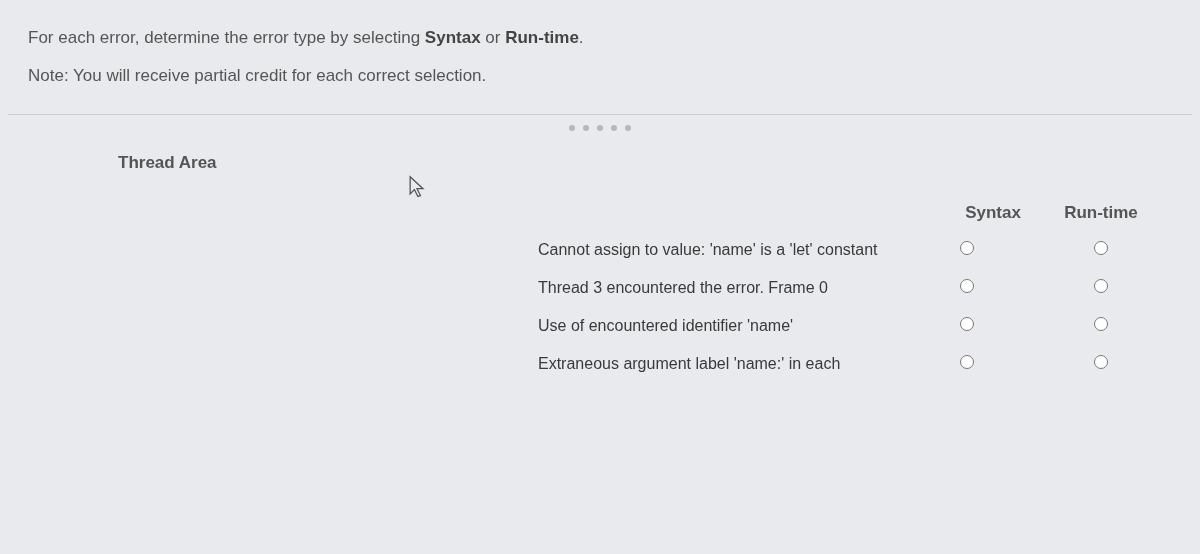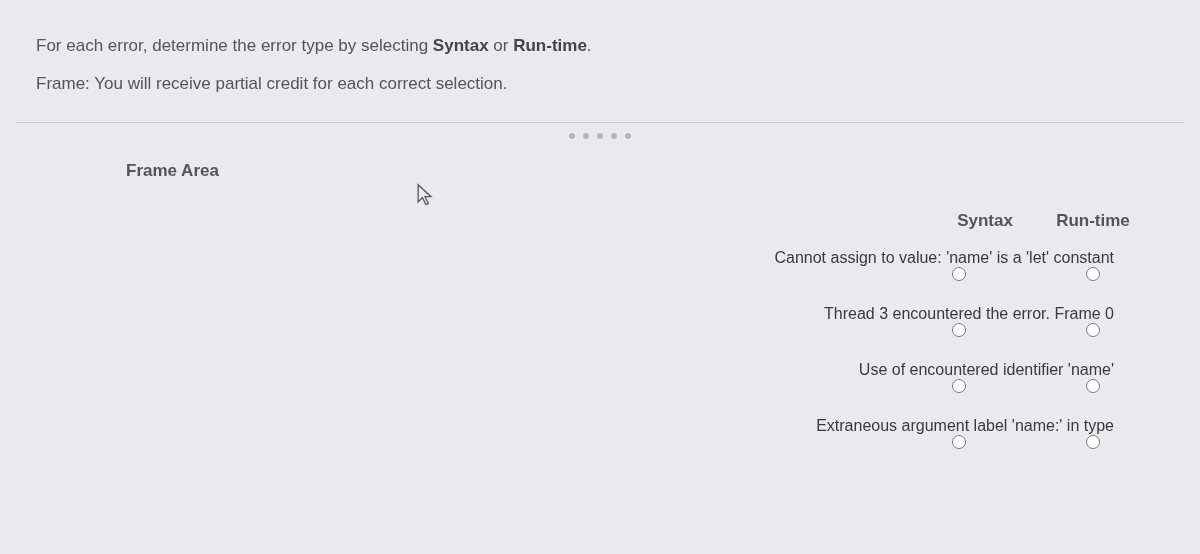--- a/index.html
+++ b/index.html
@@ -11,21 +11,21 @@
       font-family: Arial, Helvetica, sans-serif;
       background: #e8eaed;
       width: 1200px;
       height: 554px;
       overflow: hidden;
       color: #4a4a4a;
     }
     .container {
       background: #e8eaed;
       height: 100%;
-      padding: 16px;
+      padding: 8px;
     }
     .instructions {
       padding: 18px 20px 12px 20px;
       border-bottom: 1px solid #c8cacc;
     }
     .instruction-line {
       font-size: 17px;
       color: #555;
       margin-bottom: 14px;
       line-height: 1.4;
@@ -82,21 +82,20 @@
       font-size: 17px;
       font-weight: bold;
       color: #555;
       width: 82px;
       text-align: center;
     }
     .q-row {
       display: flex;
       align-items: flex-end;
       margin-bottom: 20px;
-      flex-direction: column;
     }
     .q-text {
       flex: 1;
       font-size: 16px;
       color: #3a3a3a;
       padding-right: 30px;
     }
     .radio-cell {
       width: 82px;
       text-align: center;
@@ -119,34 +118,34 @@
   </style>
 </head>
 <body>
 
 <div class="container">
 
   <div class="instructions">
     <p class="instruction-line">
       <span>For each error, determine the error type by selecting </span><b>Syntax</b><span> or </span><b>Run-time</b><span>.</span>
     </p>
-    <p class="instruction-line">Frame: You will receive partial credit for each correct selection.</p>
+    <p class="instruction-line">Note: You will receive partial credit for each correct selection.</p>
   </div>
 
   <div class="answer-section">
 
     <div class="dots-row">
       <span class="dot"></span>
       <span class="dot"></span>
       <span class="dot"></span>
       <span class="dot"></span>
       <span class="dot"></span>
     </div>
 
-    <div class="answer-label">Frame Area</div>
+    <div class="answer-label">Thread Area</div>
 
     <svg class="cursor-icon" viewBox="0 0 20 28">
       <path d="M2 2 L2 22 L7 17 L11 25 L14 24 L10 16 L17 16 Z" fill="none" stroke="#555" stroke-width="1.5"></path>
     </svg>
 
     <div class="table-wrap">
       <div class="header-row">
         <div class="col-header">Syntax</div>
         <div class="col-header">Run-time</div>
       </div>
@@ -181,21 +180,21 @@
           <div class="radio-cell">
             <input type="radio" name="q2" style="">
           </div>
           <div class="radio-cell">
             <input type="radio" name="q2" style="">
           </div>
         </div>
       </div>
 
       <div class="q-row">
-        <div class="q-text">Extraneous argument label 'name:' in type</div>
+        <div class="q-text">Extraneous argument label 'name:' in each</div>
         <div class="radios">
           <div class="radio-cell">
             <input type="radio" name="q3" style="">
           </div>
           <div class="radio-cell">
             <input type="radio" name="q3" style="">
           </div>
         </div>
       </div>
 

